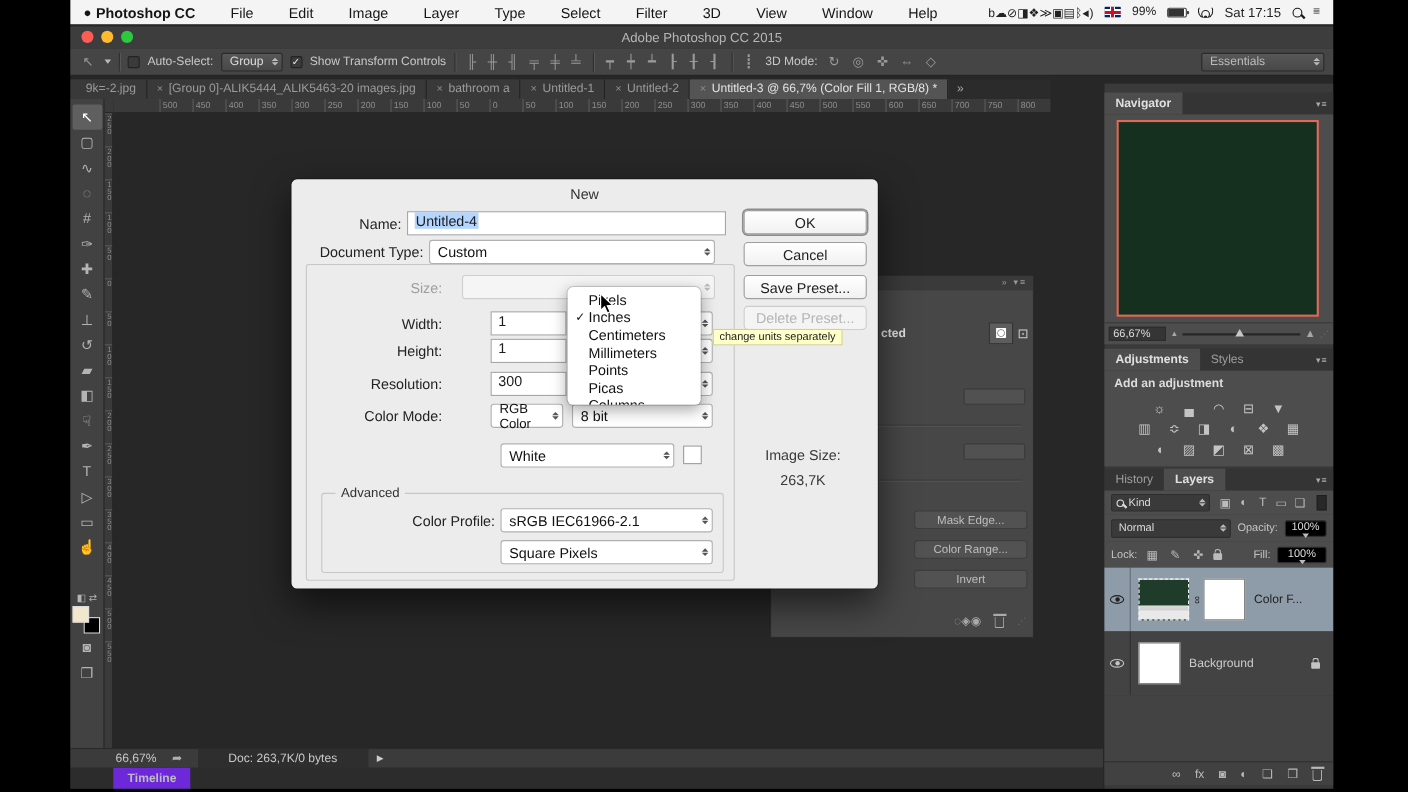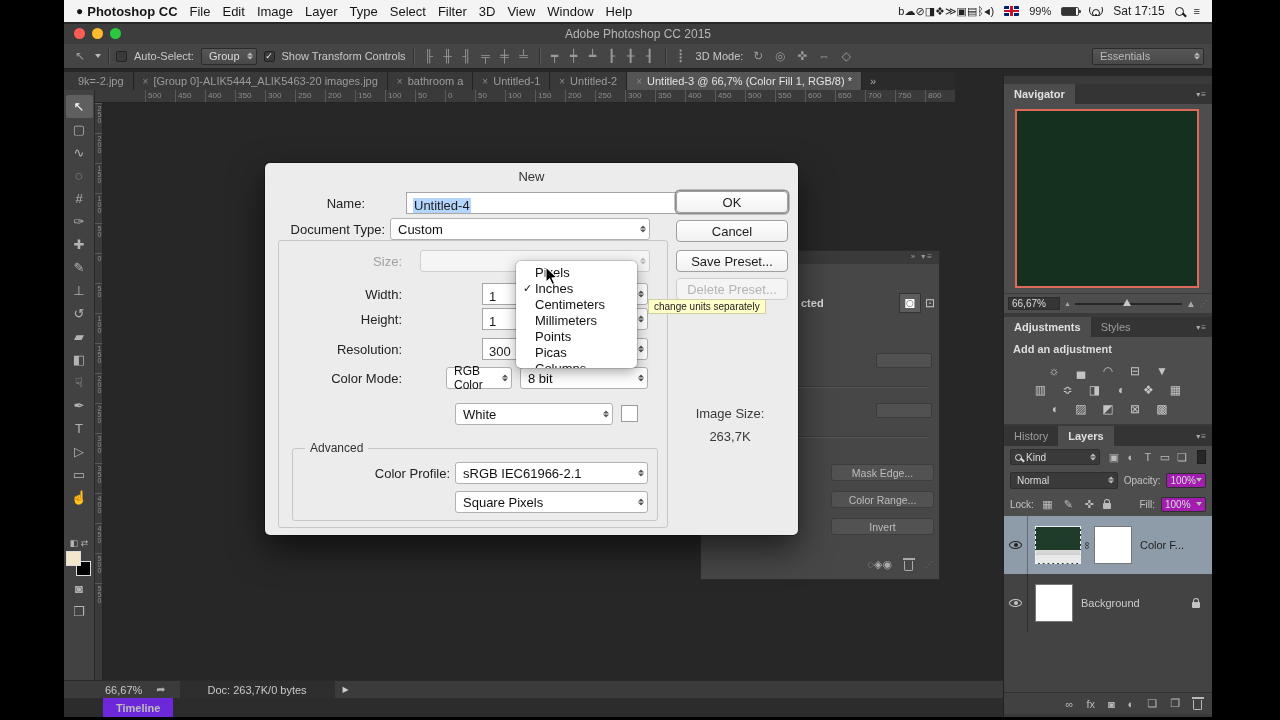--- a/index.html
+++ b/index.html
@@ -5,21 +5,21 @@
   html,body{margin:0;padding:0;background:#000;width:1280px;height:720px;overflow:hidden;
     font-family:"Liberation Sans",sans-serif;-webkit-font-smoothing:antialiased;}
   *{box-sizing:border-box;}
   #app{position:absolute;left:64px;top:0;width:1148px;height:717px;background:#272727;}
   .abs{position:absolute;}
 
   
   .menubar{position:absolute;left:0;top:0;width:100%;height:22px;background:#f4f4f4;
     display:flex;align-items:center;padding:0 12px;font-size:13px;color:#151515;}
   .menubar .apple{font-size:12px;margin-right:4px;}
-  .mleft{display:flex;gap:12px;align-items:flex-start;}
+  .mleft{display:flex;gap:32px;align-items:flex-start;}
   .mleft .mitem:first-child{font-weight:bold;}
   .mright{margin-left:auto;display:flex;gap:10px;align-items:center;font-size:11px;color:#222;}
   .sic{font-size:11px;}
   .flag{width:15px;height:10px;border-radius:1px;background-color:#012169;background-image:
     linear-gradient(to right,transparent 43%,#c8102e 43%,#c8102e 57%,transparent 57%),
     linear-gradient(to bottom,transparent 36%,#c8102e 36%,#c8102e 64%,transparent 64%),
     linear-gradient(to right,transparent 34%,#fff 34%,#fff 66%,transparent 66%),
     linear-gradient(to bottom,transparent 26%,#fff 26%,#fff 74%,transparent 74%);}
   .batt{width:18px;height:9px;border:1px solid #444;border-radius:2px;position:relative;
     background:linear-gradient(to right,#333 0 88%,#fff 88%);}
@@ -109,21 +109,21 @@
 
   
   .dialog{position:absolute;left:201px;top:163px;width:533px;height:372px;background:#ececec;
     border-radius:5px;box-shadow:0 14px 34px rgba(0,0,0,.6),0 0 0 1px rgba(0,0,0,.28);
     font-size:13px;color:#1d1d1d;z-index:5;}
   .dlg-title{text-align:center;padding-top:6px;font-size:13px;color:#333;}
   .lbl{position:absolute;height:22px;display:flex;align-items:center;justify-content:flex-end;
     font-size:13px;color:#222;white-space:nowrap;}
   .lbl.dim{color:#9f9f9f;}
   .fld{position:absolute;height:22px;background:#fff;border:1px solid #a6a6a6;display:flex;
-    align-items:flex-end;padding:0 6px;font-size:13px;margin-left:36px;}
+    align-items:flex-start;padding:0 6px;font-size:13px;}
   .selhl{background:#b4d5fd;padding:0 1px;}
   .sel{position:absolute;height:22px;background:#fff;border:1px solid #b1b1b1;border-radius:3px;
     display:flex;align-items:center;padding:0 18px 0 7px;font-size:13px;color:#111;}
   .sel .stp i:first-child{border-bottom-color:#555;}
   .sel .stp i:last-child{border-top-color:#555;}
   .sel.dis{background:#f5f5f5;border-color:#cfcfcf;color:#aaa;}
   .sel.dis .stp i:first-child{border-bottom-color:#bbb;}
   .sel.dis .stp i:last-child{border-top-color:#bbb;}
   .dlg-btn{position:absolute;left:411px;width:112px;height:22px;background:linear-gradient(#fff,#f1f1f1);
     border:1px solid #9f9f9f;border-radius:4px;display:flex;align-items:center;justify-content:center;
@@ -166,22 +166,22 @@
   .adjrow{display:flex;justify-content:center;gap:9px;margin:4px 0;}
   .aic{width:18px;height:15px;display:flex;align-items:center;justify-content:center;color:#c4c4c4;font-size:12px;}
   .lrowbar{position:absolute;left:0;width:100%;display:flex;align-items:center;padding:0 6px;gap:6px;background:#4d4d4d;}
   .kindsel{width:94px;height:16px;background:#3a3a3a;border:1px solid #2e2e2e;border-radius:2px;
     display:flex;align-items:center;gap:4px;padding:0 14px 0 4px;position:relative;font-size:10px;color:#ddd;}
   .fic{width:15px;text-align:center;color:#bbb;font-size:11px;}
   .ftoggle{width:9px;height:14px;background:#282828;border:1px solid #1e1e1e;margin-left:2px;}
   .bsel{width:128px;height:17px;background:#3a3a3a;border:1px solid #2e2e2e;border-radius:2px;
     display:flex;align-items:center;padding:0 14px 0 6px;position:relative;font-size:10px;color:#ddd;}
   .small-lbl{font-size:10px;color:#c4c4c4;}
-  .vsel{width:45px;height:15px;background:#a21caf;border:1px solid #2e2e2e;border-radius:2px;
-    display:flex;align-items:center;justify-content:space-between;padding:0 3px;font-size:10px;color:#ddd;}
+  .vsel{width:45px;height:15px;background:#000000;border:1px solid #2e2e2e;border-radius:2px;
+    display:flex;align-items:center;justify-content:space-between;padding:0 3px;font-size:10px;color:#ddd;flex-direction:column;}
   .eye{display:inline-block;width:13px;height:8px;border:1px solid currentColor;border-radius:50%;position:relative;}
   .eye::after{content:"";position:absolute;left:50%;top:50%;width:4px;height:4px;margin:-2px 0 0 -2px;
     border-radius:50%;background:currentColor;}
   .lockic{display:inline-block;width:8px;height:6px;background:currentColor;border-radius:1px;position:relative;margin-top:3px;}
   .lockic::before{content:"";position:absolute;left:1px;top:-4px;width:4px;height:4px;
     border:1.2px solid;border-color:inherit;border-bottom:none;border-radius:3px 3px 0 0;color:currentColor;border-color:currentColor;}
   .trash{display:inline-block;width:9px;height:10px;border:1px solid currentColor;border-top:none;
     border-radius:0 0 2px 2px;position:relative;margin-top:3px;}
   .trash::before{content:"";position:absolute;left:-2.5px;top:-3px;width:12px;height:1.5px;background:currentColor;}
   .lrow{position:absolute;left:0;width:100%;height:58px;display:flex;align-items:center;}

